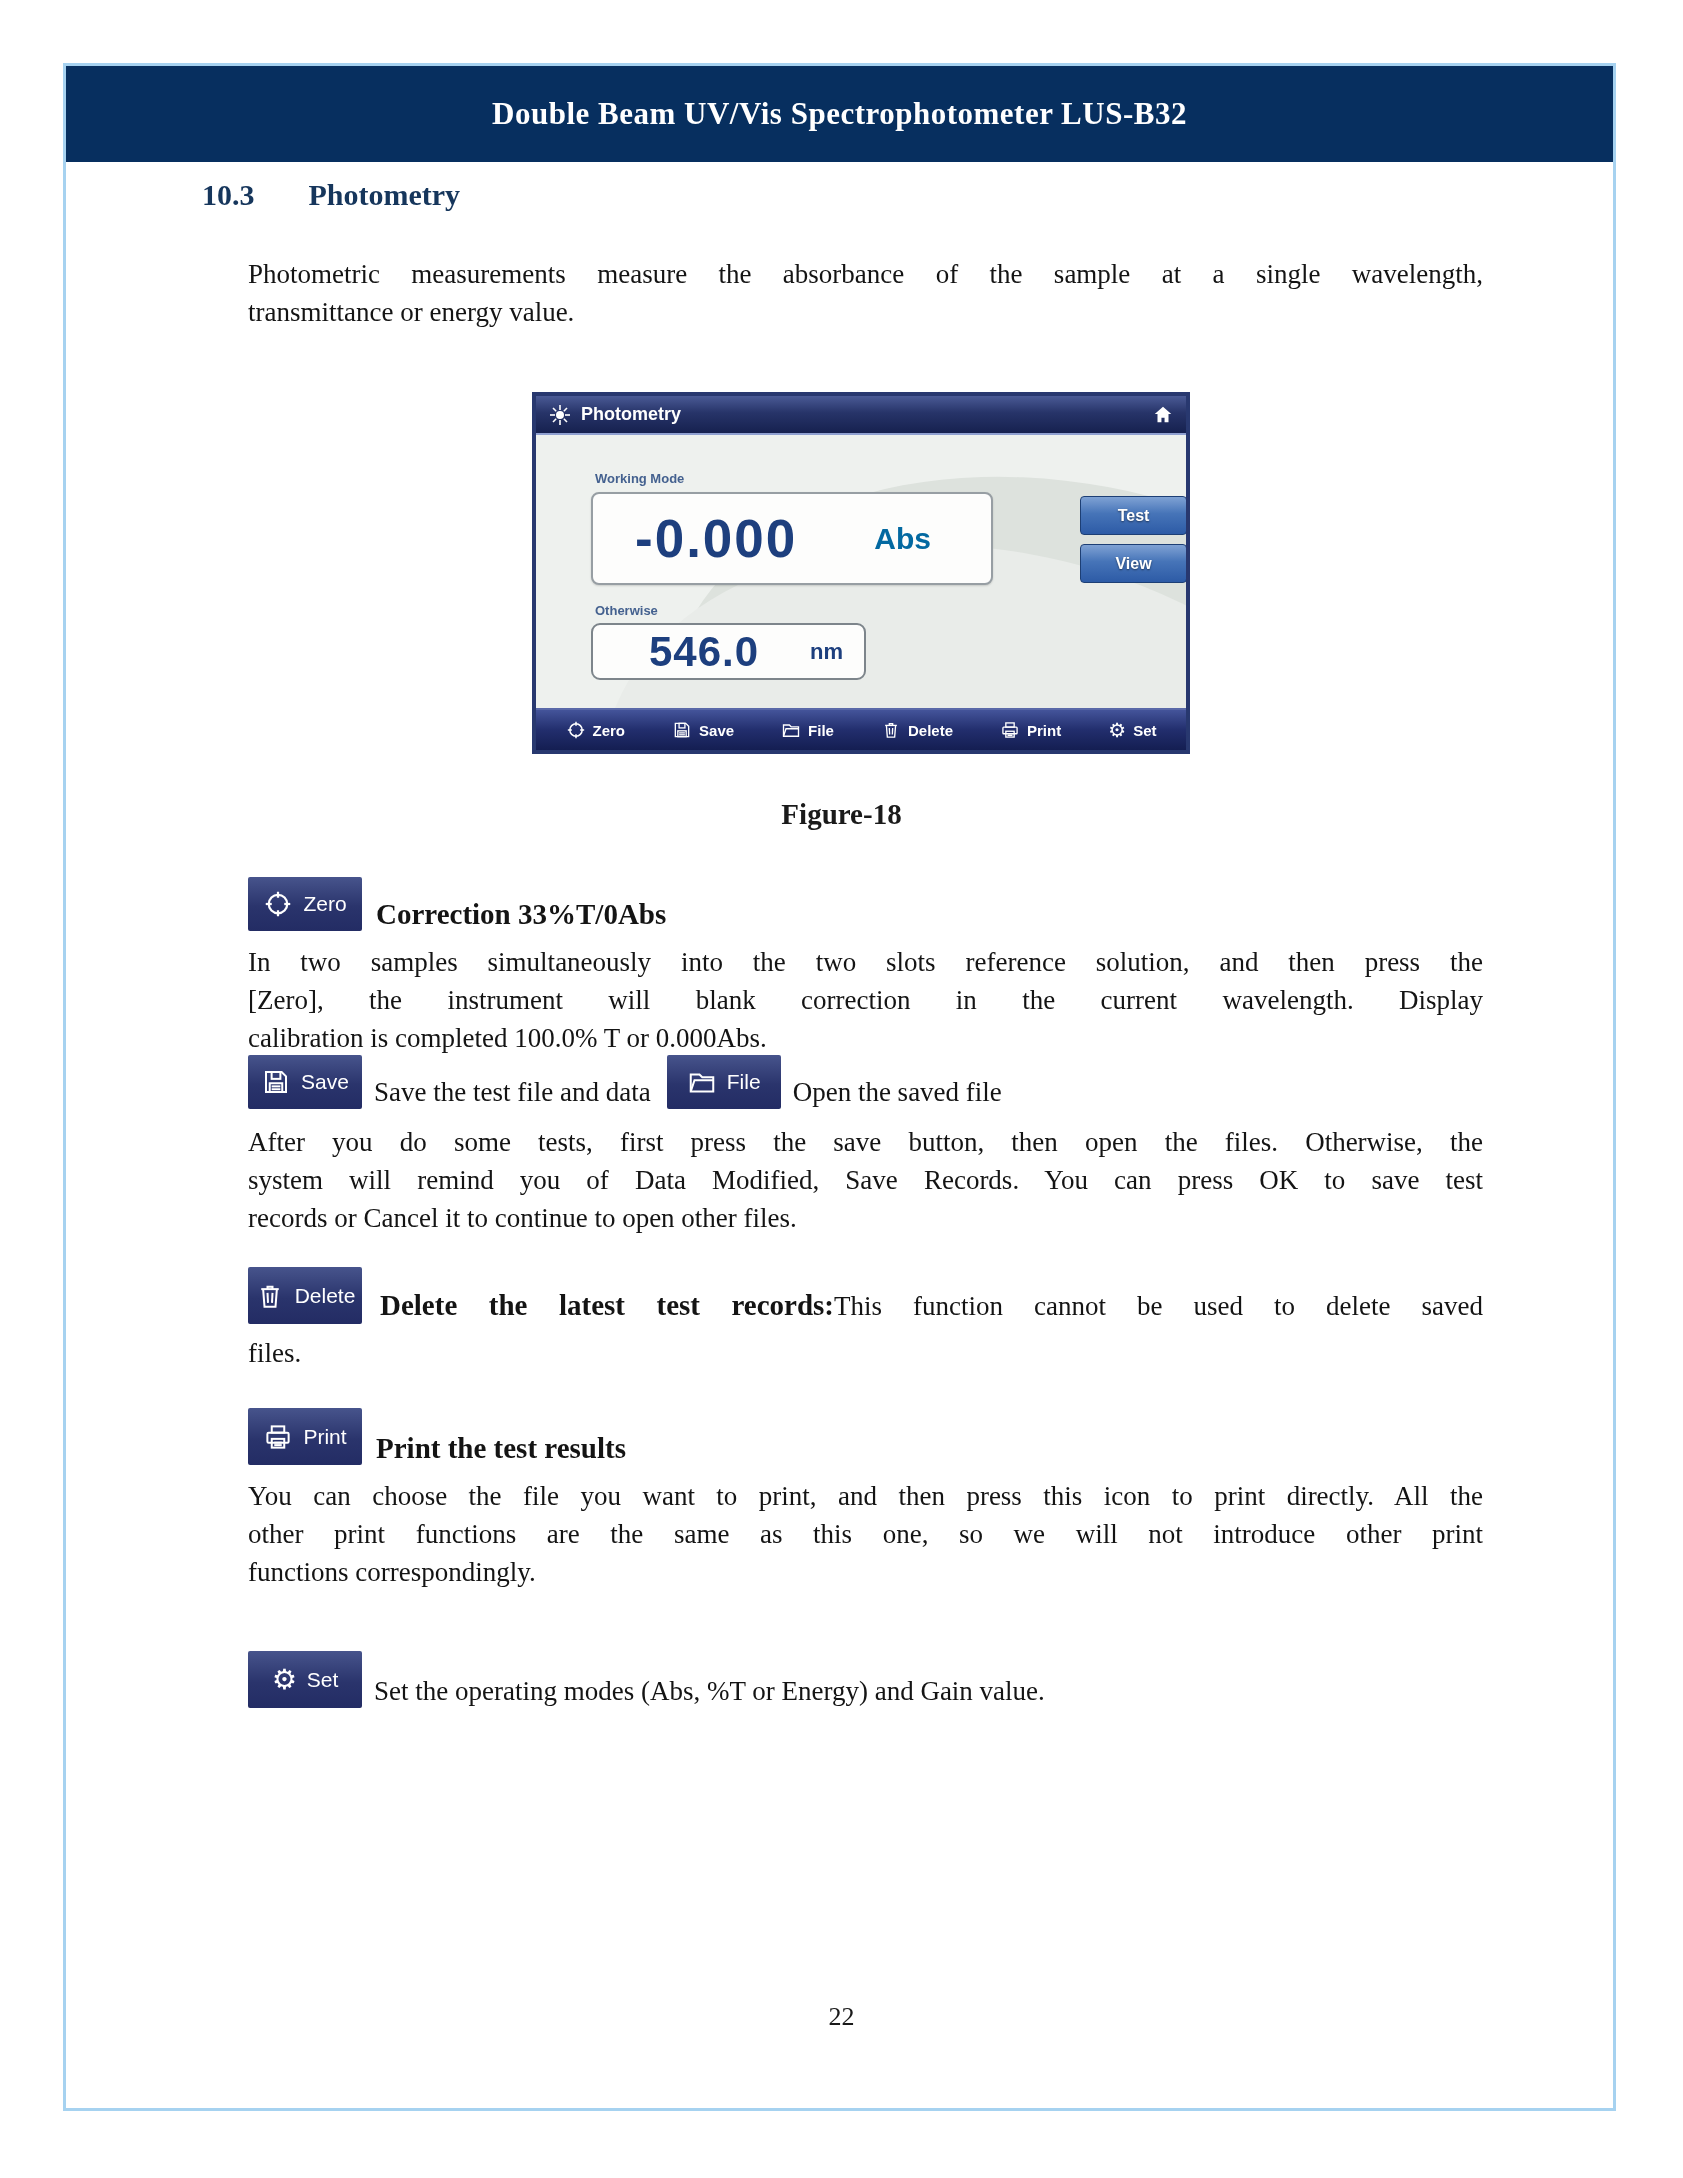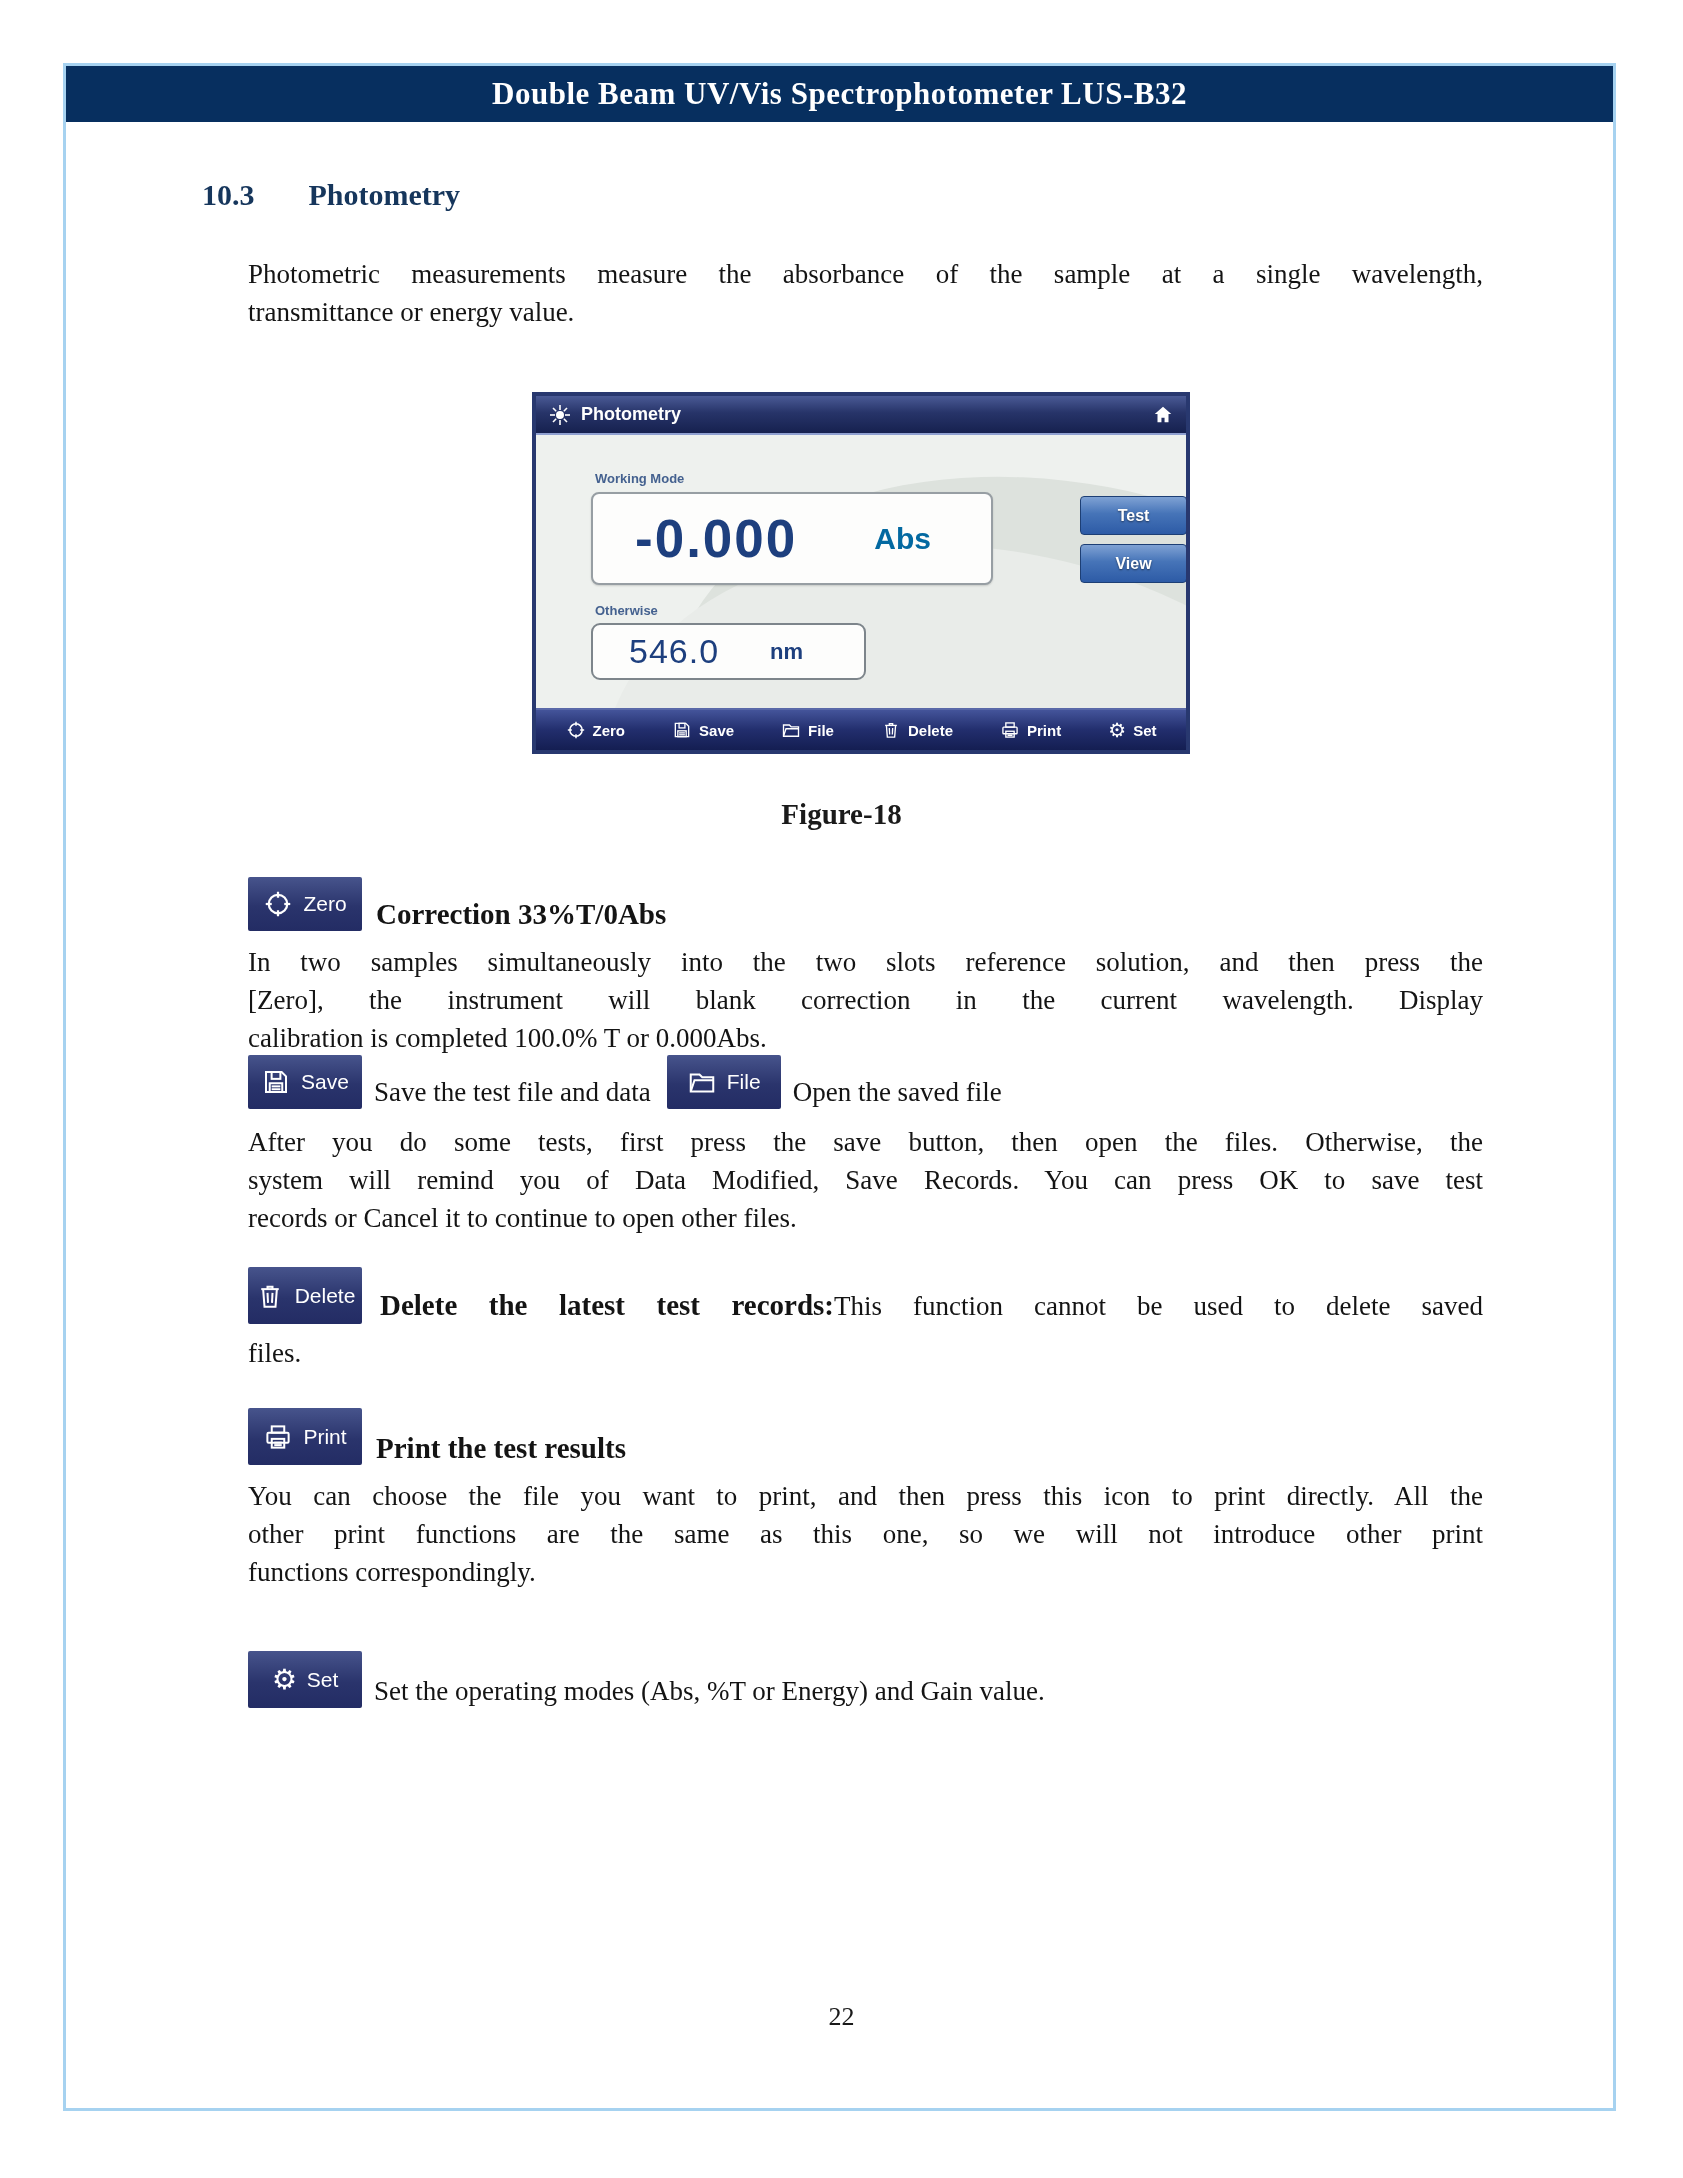--- a/index.html
+++ b/index.html
@@ -3,21 +3,21 @@
 <meta charset="utf-8">
 <style>
   html,body{margin:0;padding:0;}
   body{
     width:1683px;height:2178px;position:relative;background:#ffffff;
     font-family:"Liberation Serif", serif;color:#111;
   }
   
   .page-border{position:absolute;left:63px;top:63px;width:1547px;height:2042px;
     border:3px solid #a6d2f0;background:#fff;}
-  .header-bar{position:absolute;left:66px;top:66px;width:1547px;height:56px;
+  .header-bar{position:absolute;left:66px;top:66px;width:1547px;height:96px;
     background:#072f5f;display:flex;align-items:center;justify-content:center;}
   .header-title{color:#ffffff;font-size:31px;font-weight:bold;letter-spacing:0.5px;}
   
   .sec-heading{position:absolute;left:202px;top:178px;display:flex;gap:54px;
     color:#16365c;font-size:30px;font-weight:bold;}
   
   .textblock{position:absolute;left:248px;width:1235px;font-size:27px;line-height:38px;color:#141414;}
   .jline{text-align:justify;text-align-last:justify;white-space:nowrap;}
   .lline{text-align:left;}
   
@@ -40,21 +40,21 @@
     border:2px solid #979ea3;border-radius:8px;display:flex;align-items:center;
     box-shadow:0 1px 2px rgba(0,0,0,0.15);}
   .display-value{color:#1d3f7e;font-size:53px;font-weight:bold;margin-left:42px;letter-spacing:2px;}
   .display-unit{color:#0369a1;font-size:30px;font-weight:bold;margin-left:77px;}
   .fig-btn{position:absolute;left:544px;width:105px;height:37px;border:1px solid #1d3f75;border-radius:4px;
     background:linear-gradient(180deg,#7fa2d4 0%,#4674b8 45%,#2d5ba6 100%);
     color:#fff;font-size:16px;font-weight:bold;display:flex;align-items:center;justify-content:center;
     text-shadow:0 1px 2px rgba(0,0,0,0.5);}
   .wl-box{position:absolute;left:55px;top:188px;width:271px;height:53px;background:#fdfdfc;
     border:2px solid #7d858b;border-radius:9px;display:flex;align-items:center;}
-  .wl-value{color:#1d3f7e;font-size:34px;font-weight:normal;margin-left:36px;letter-spacing:1px;}
+  .wl-value{color:#1d3f7e;font-size:42px;font-weight:bold;margin-left:56px;letter-spacing:1px;}
   .wl-unit{color:#1d3f7e;font-size:22px;font-weight:bold;margin-left:51px;}
   .fig-toolbar{position:absolute;left:0;right:0;bottom:0;height:40px;
     background:linear-gradient(180deg,#44549a 0%,#222e6d 50%,#141e52 100%);
     border-top:2px solid #5a69a8;display:flex;align-items:center;justify-content:space-around;padding:0 6px;}
   .tb-item{display:flex;align-items:center;gap:7px;color:#fff;font-size:15px;font-weight:bold;}
   .tb-item svg{width:20px;height:20px;display:block;}
   .tb-gear{font-family:"DejaVu Sans", sans-serif;font-size:20px;line-height:20px;color:#fff;}
   
   .fig-caption{position:absolute;left:0;right:0;top:798px;text-align:center;
     font-size:29px;font-weight:bold;color:#1a1a1a;}

